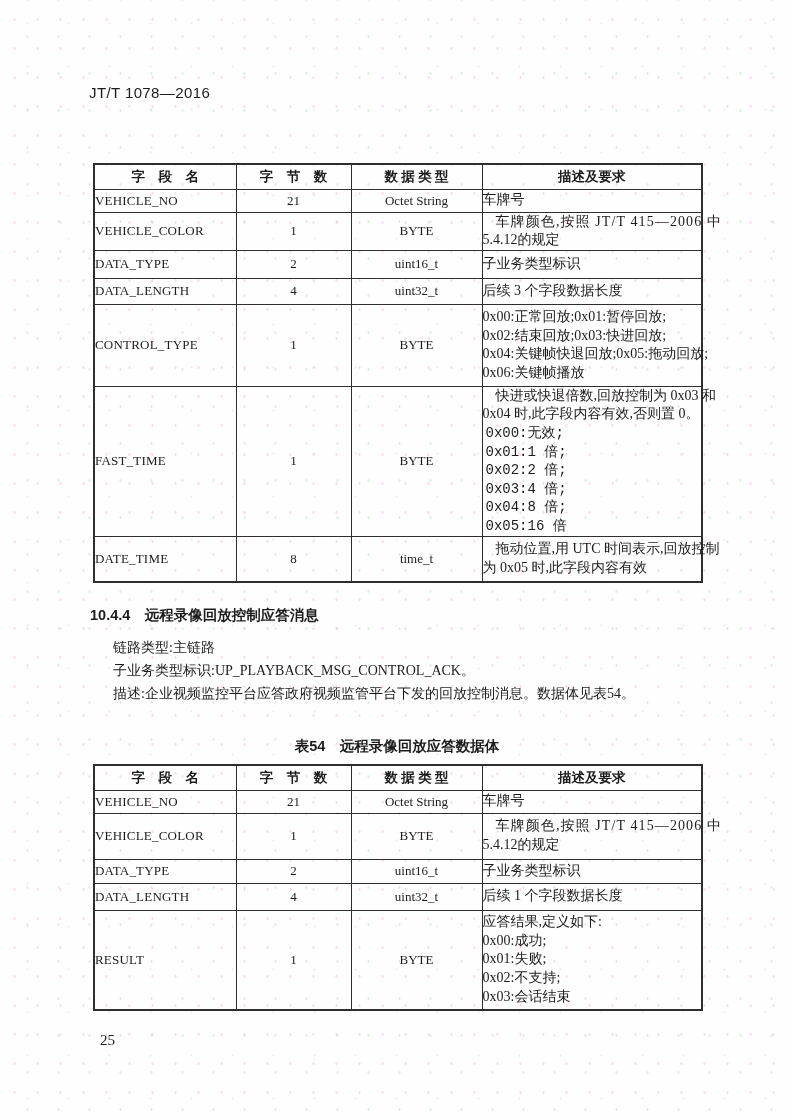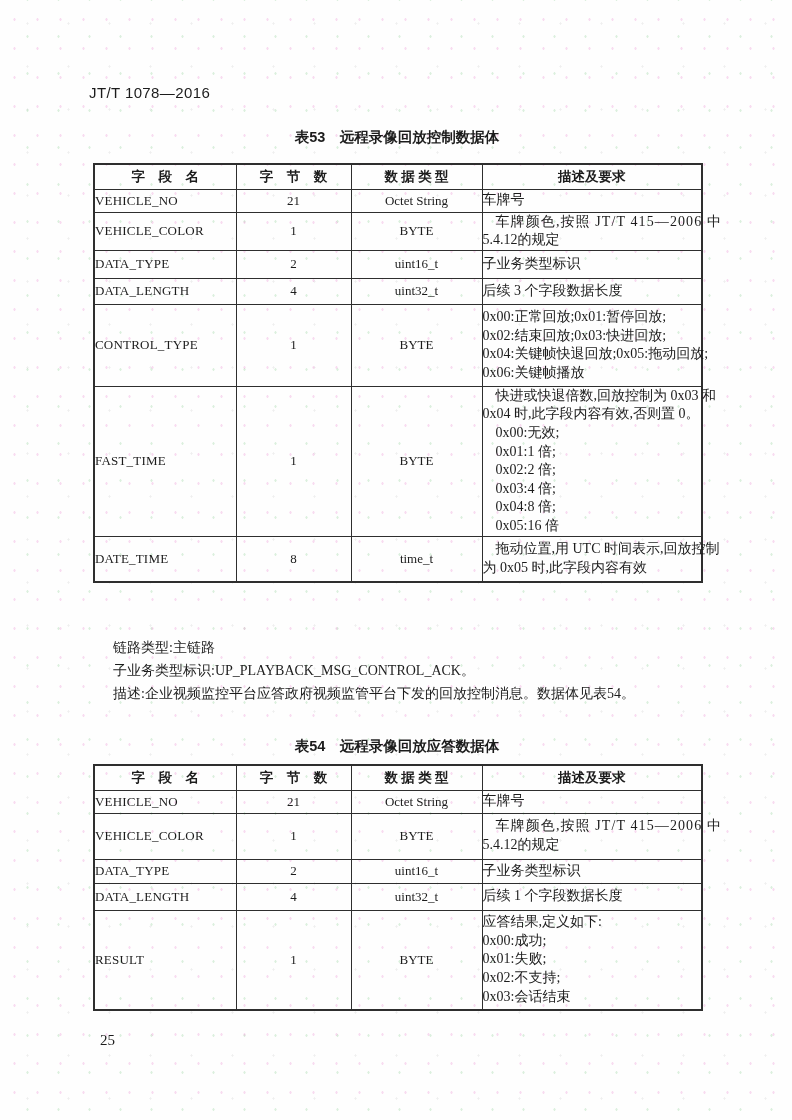--- a/index.html
+++ b/index.html
@@ -44,41 +44,40 @@
     vertical-align:middle; font-size:13px;
   }
   table.std th {
     font-weight:bold; text-align:center; font-size:13.5px; white-space:pre;
   }
   .c-field { text-align:left; padding-left:13px; letter-spacing:0.2px; }
   .c-bytes, .c-type { text-align:center; }
   .c-desc { text-align:left; padding:3px 3px 3px 9px; }
   .c-desc .ln { line-height:18.6px; font-size:14px; white-space:nowrap; }
   .ln.ind { text-indent:13px; }
-  .ln.sub { padding-left:13px; }
+  .ln.sub { padding-left:3px;font-family:Liberation Mono, monospace; }
   .ln.sp  { letter-spacing:1.1px; }
 
   .section-heading {
     position:absolute; left:90px; top:606px;
     font-family:"Liberation Sans","DejaVu Sans",sans-serif;
     font-weight:bold; font-size:14.5px; white-space:pre;
   }
   .section-body { position:absolute; left:113px; top:636px; }
   .section-body .para { height:23px; line-height:23px; font-size:14px; white-space:pre; }
 
   .page-number { position:absolute; left:100px; top:1032px; font-size:15px; }
 </style>
 </head>
 <body>
 
 <div class="page">
 
   <div class="doc-header">JT/T 1078—2016</div>
 
-  <div class="caption" id="cap53">表53　远程录像回放控制数据体</div>
 
   <table class="std" id="t53">
     <colgroup>
         <col style="width:142px">
         <col style="width:115px">
         <col style="width:131px">
         <col style="width:220px">
       </colgroup>
     <tbody>
       <tr style="height:25px">
@@ -151,20 +150,21 @@
         <td class="c-bytes">8</td>
         <td class="c-type">time_t</td>
         <td class="c-desc">
           <div class="ln ind">拖动位置,用 UTC 时间表示,回放控制</div>
           <div class="ln">为 0x05 时,此字段内容有效</div>
         </td>
       </tr>
     </tbody>
   </table>
 
+  <div class="section-heading">10.4.4　远程录像回放控制应答消息</div>
 
   <div class="section-body">
     <div class="para">链路类型:主链路</div>
     <div class="para">子业务类型标识:UP_PLAYBACK_MSG_CONTROL_ACK。</div>
     <div class="para">描述:企业视频监控平台应答政府视频监管平台下发的回放控制消息。数据体见表54。</div>
   </div>
 
   <div class="caption" id="cap54">表54　远程录像回放应答数据体</div>
 
   <table class="std" id="t54">

